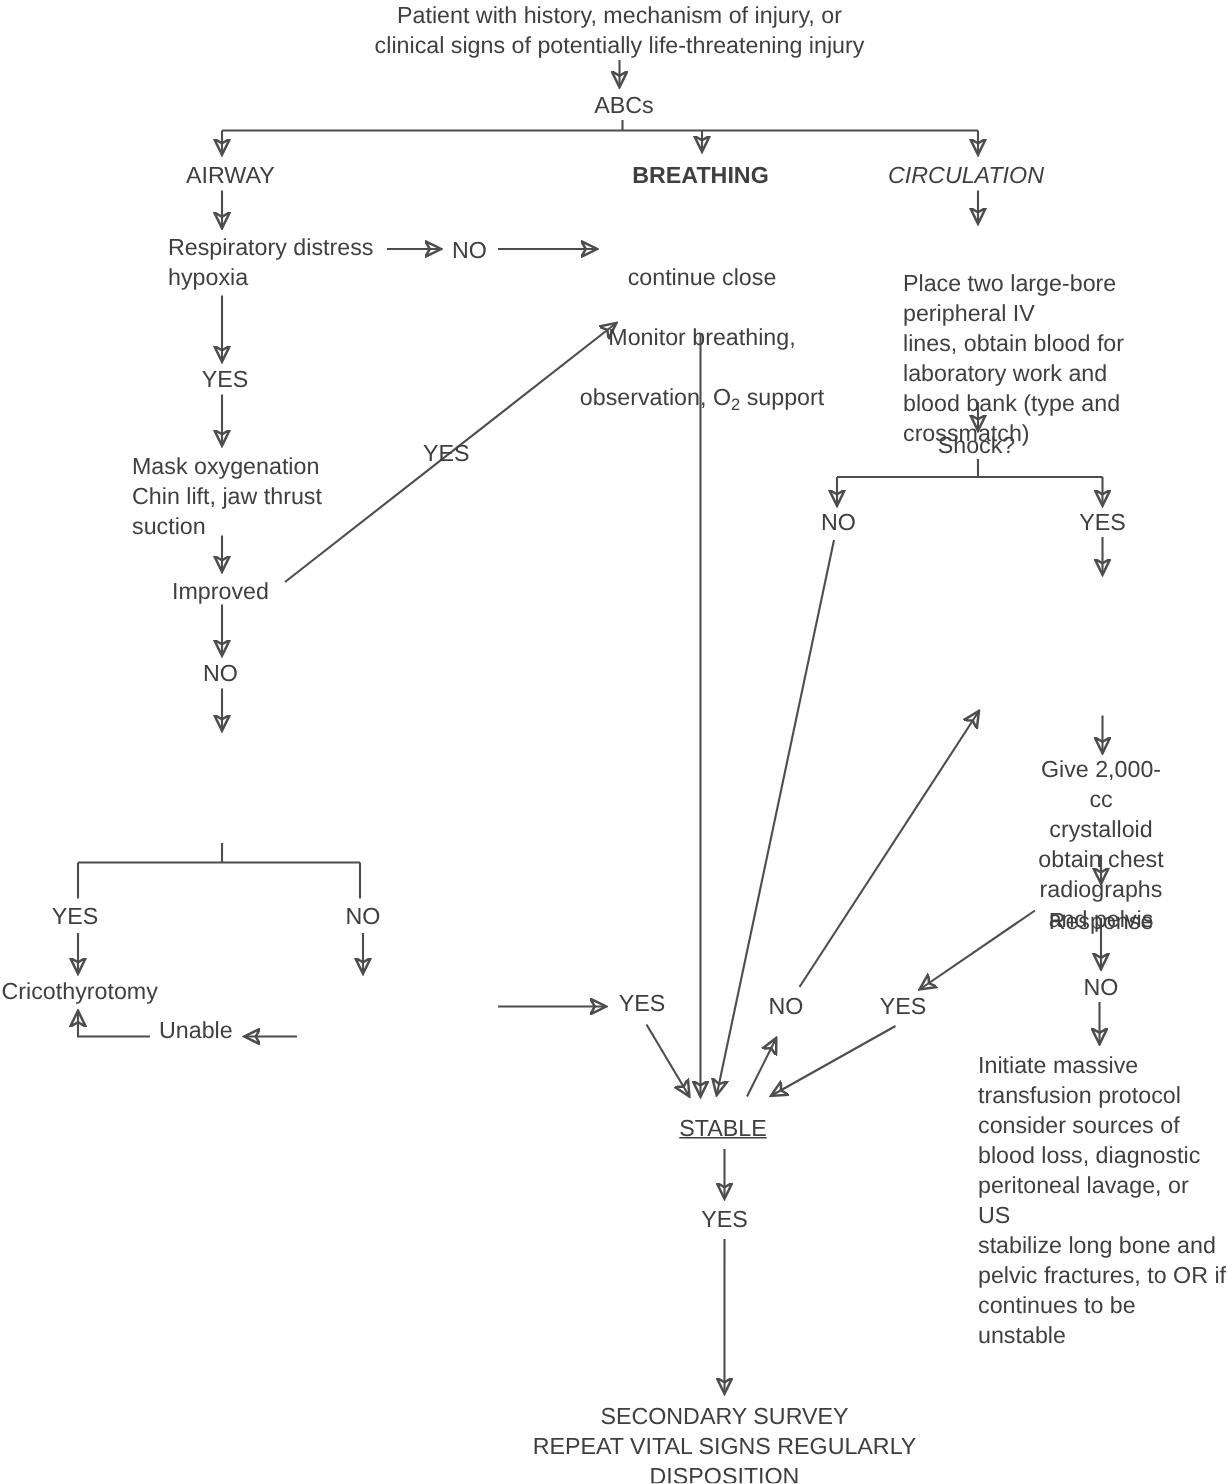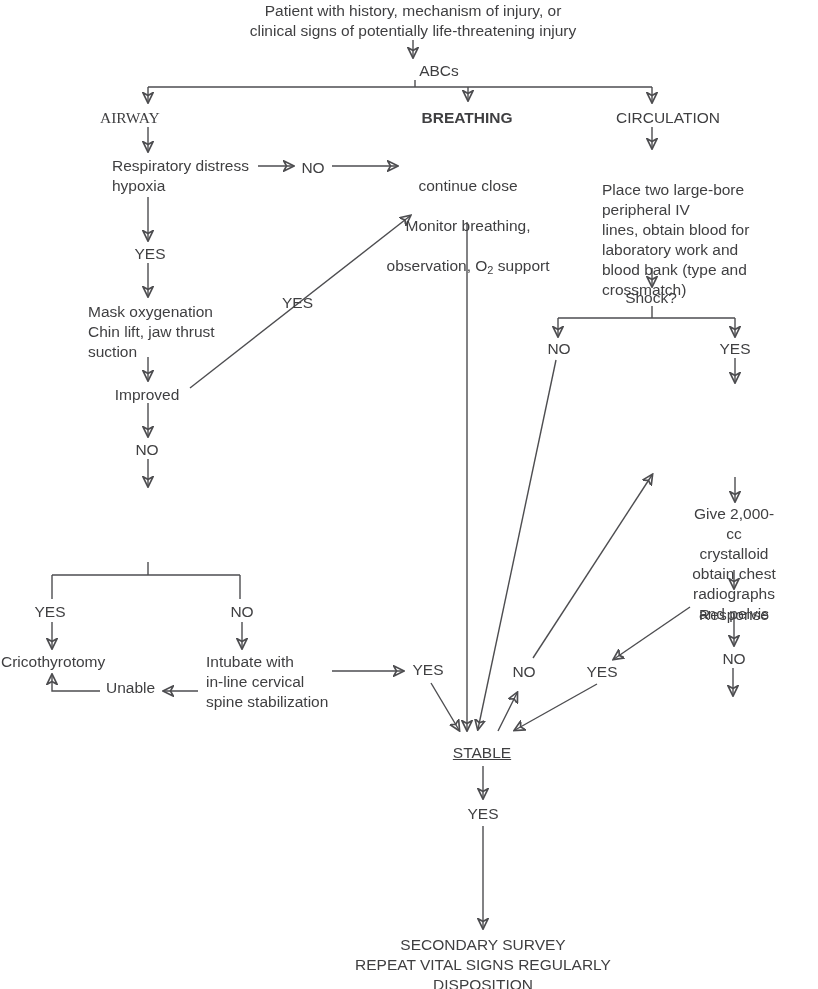--- a/index.html
+++ b/index.html
@@ -71,43 +71,40 @@
     <line x1="733" y1="668" x2="733" y2="695" marker-end="url(#ah)"></line>
     <line x1="597" y1="684" x2="515" y2="730" marker-end="url(#ah)"></line>
     <line x1="498" y1="731" x2="517" y2="693" marker-end="url(#ah)"></line>
     <line x1="533" y1="658" x2="652" y2="475" marker-end="url(#ah)"></line>
     <line x1="483" y1="766" x2="483" y2="798" marker-end="url(#ah)"></line>
     <line x1="483" y1="826" x2="483" y2="928" marker-end="url(#ah)"></line>
   </svg>
 
   <div class="lbl c" style="left:413px;top:1px;">Patient with history, mechanism of injury, or
 clinical signs of potentially life-threatening injury</div>
-  <div class="lbl c" style="left:416px;top:61px;margin-left:23px;">ABCs</div>
+  <div class="lbl c" style="left:416px;top:61px;">ABCs</div>
 
-  <div class="lbl" style="left:100px;top:108px;font-family:Liberation Serif, serif;">AIRWAY</div>
+  <div class="lbl" style="left:124px;top:108px;">AIRWAY</div>
   <div class="lbl c" style="left:467px;top:108px;font-weight:bold;">BREATHING</div>
-  <div class="lbl c" style="left:668px;top:108px;">CIRCULATION</div>
+  <div class="lbl c" style="left:644px;top:108px;font-style:italic;">CIRCULATION</div>
 
   <div class="lbl" style="left:112px;top:156px;">Respiratory distress
 hypoxia</div>
   <div class="lbl c" style="left:313px;top:158px;">NO</div>
   <div class="lbl c" style="left:150px;top:244px;">YES</div>
   <div class="lbl" style="left:88px;top:302px;">Mask oxygenation
 Chin lift, jaw thrust
 suction</div>
   <div class="lbl c" style="left:147px;top:385px;">Improved</div>
   <div class="lbl" style="left:282px;top:293px;">YES</div>
   <div class="lbl c" style="left:147px;top:440px;">NO</div>
   <div class="lbl c" style="left:50px;top:602px;">YES</div>
   <div class="lbl c" style="left:242px;top:602px;">NO</div>
   <div class="lbl" style="left:1px;top:652px;">Cricothyrotomy</div>
   <div class="lbl" style="left:106px;top:678px;">Unable</div>
-  <div class="lbl" style="left:206px;top:652px;">Intubate with
-in-line cervical
-spine stabilization</div>
   <div class="lbl c" style="left:428px;top:660px;">YES</div>
 
   <div class="lbl c" style="left:468px;top:156px;">
     <div>continue close</div>
     <div>Monitor breathing,</div>
     <div><span>observation, O</span><span class="sub">2</span><span> support</span></div>
   </div>
 
   <div class="lbl" style="left:602px;top:156px;margin-top:24px;">Place two large-bore
 peripheral IV
@@ -116,20 +113,28 @@
 blood bank (type and
 crossmatch)</div>
   <div class="lbl c" style="left:651px;top:288px;">Shock?</div>
   <div class="lbl c" style="left:559px;top:339px;">NO</div>
   <div class="lbl c" style="left:735px;top:339px;">YES</div>
   <div class="lbl c" style="left:734px;top:504px;">Give 2,000-cc crystalloid
 obtain chest radiographs
 and pelvis</div>
   <div class="lbl c" style="left:734px;top:594px;margin-top:11px;">Response</div>
   <div class="lbl c" style="left:734px;top:649px;">NO</div>
+  <div class="lbl" style="left:652px;top:701px;">Initiate massive
+transfusion protocol
+consider sources of
+blood loss, diagnostic
+peritoneal lavage, or US
+stabilize long bone and
+pelvic fractures, to OR if
+continues to be unstable</div>
 
   <div class="lbl c" style="left:524px;top:662px;">NO</div>
   <div class="lbl c" style="left:602px;top:662px;">YES</div>
   <div class="lbl c" style="left:482px;top:743px;text-decoration:underline;">STABLE</div>
   <div class="lbl c" style="left:483px;top:804px;">YES</div>
   <div class="lbl c" style="left:483px;top:935px;">SECONDARY SURVEY
 REPEAT VITAL SIGNS REGULARLY
 DISPOSITION</div>
 
 </div>

